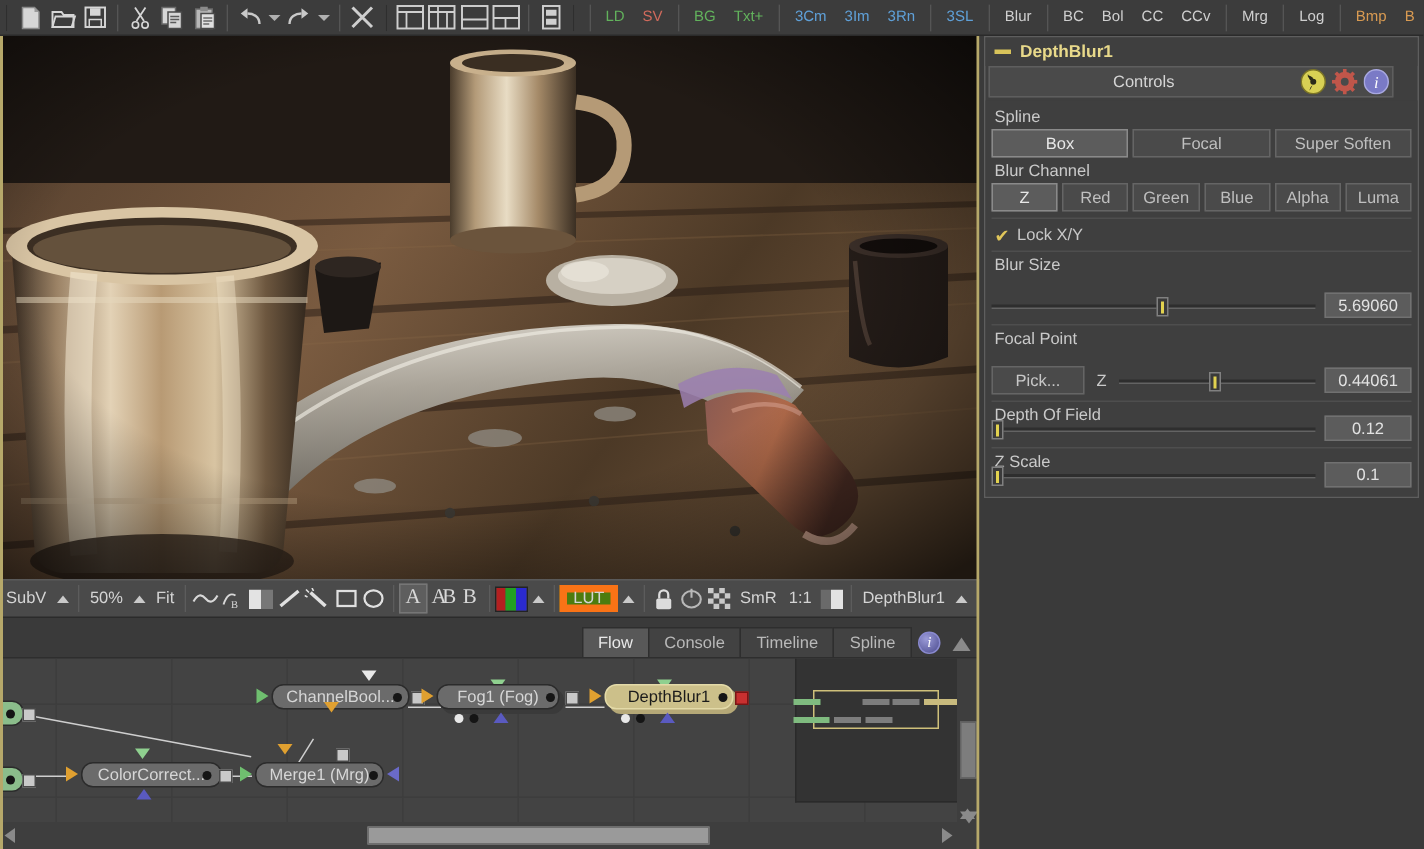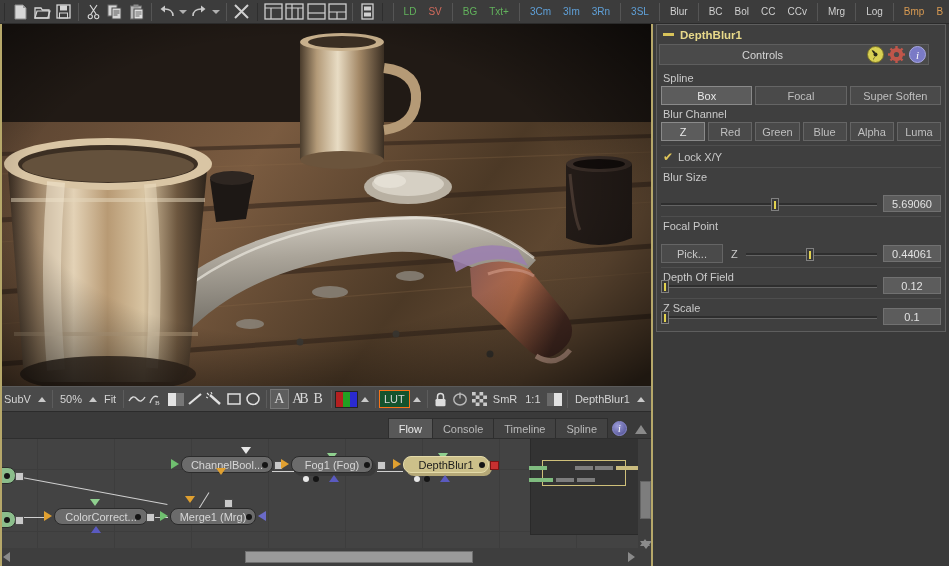--- a/index.html
+++ b/index.html
@@ -555,21 +555,21 @@
 
     <div class="vsep"></div>
     <div class="rgbsw">
       <span style="background:#b42020"></span>
         <span style="background:#22a022"></span>
         <span style="background:#2a2ad0"></span>
     </div>
     <div class="tri-up"></div>
 
     <div class="vsep"></div>
-    <div class="vbtxt" style="border:1px solid #f97316;background:#14532d;height:18px;display:flex;align-items:center;">LUT</div>
+    <div class="vbtxt" style="border:5px solid #f97316;background:#4d7c0f;height:18px;display:flex;align-items:center;">LUT</div>
     <div class="tri-up"></div>
 
     <div class="vsep"></div>
     <div class="vbtn">
       <svg width="13" height="15" viewBox="0 0 13 15">
           <path d="M3.5 7V4.5a3 3 0 016 0V7" fill="none" stroke="#dcdcdc" stroke-width="1.5"></path>
           <rect x="1.5" y="7" width="10" height="7.2" rx="1.3" fill="#dcdcdc"></rect>
         </svg>
     </div>
     <div class="vbtn">

